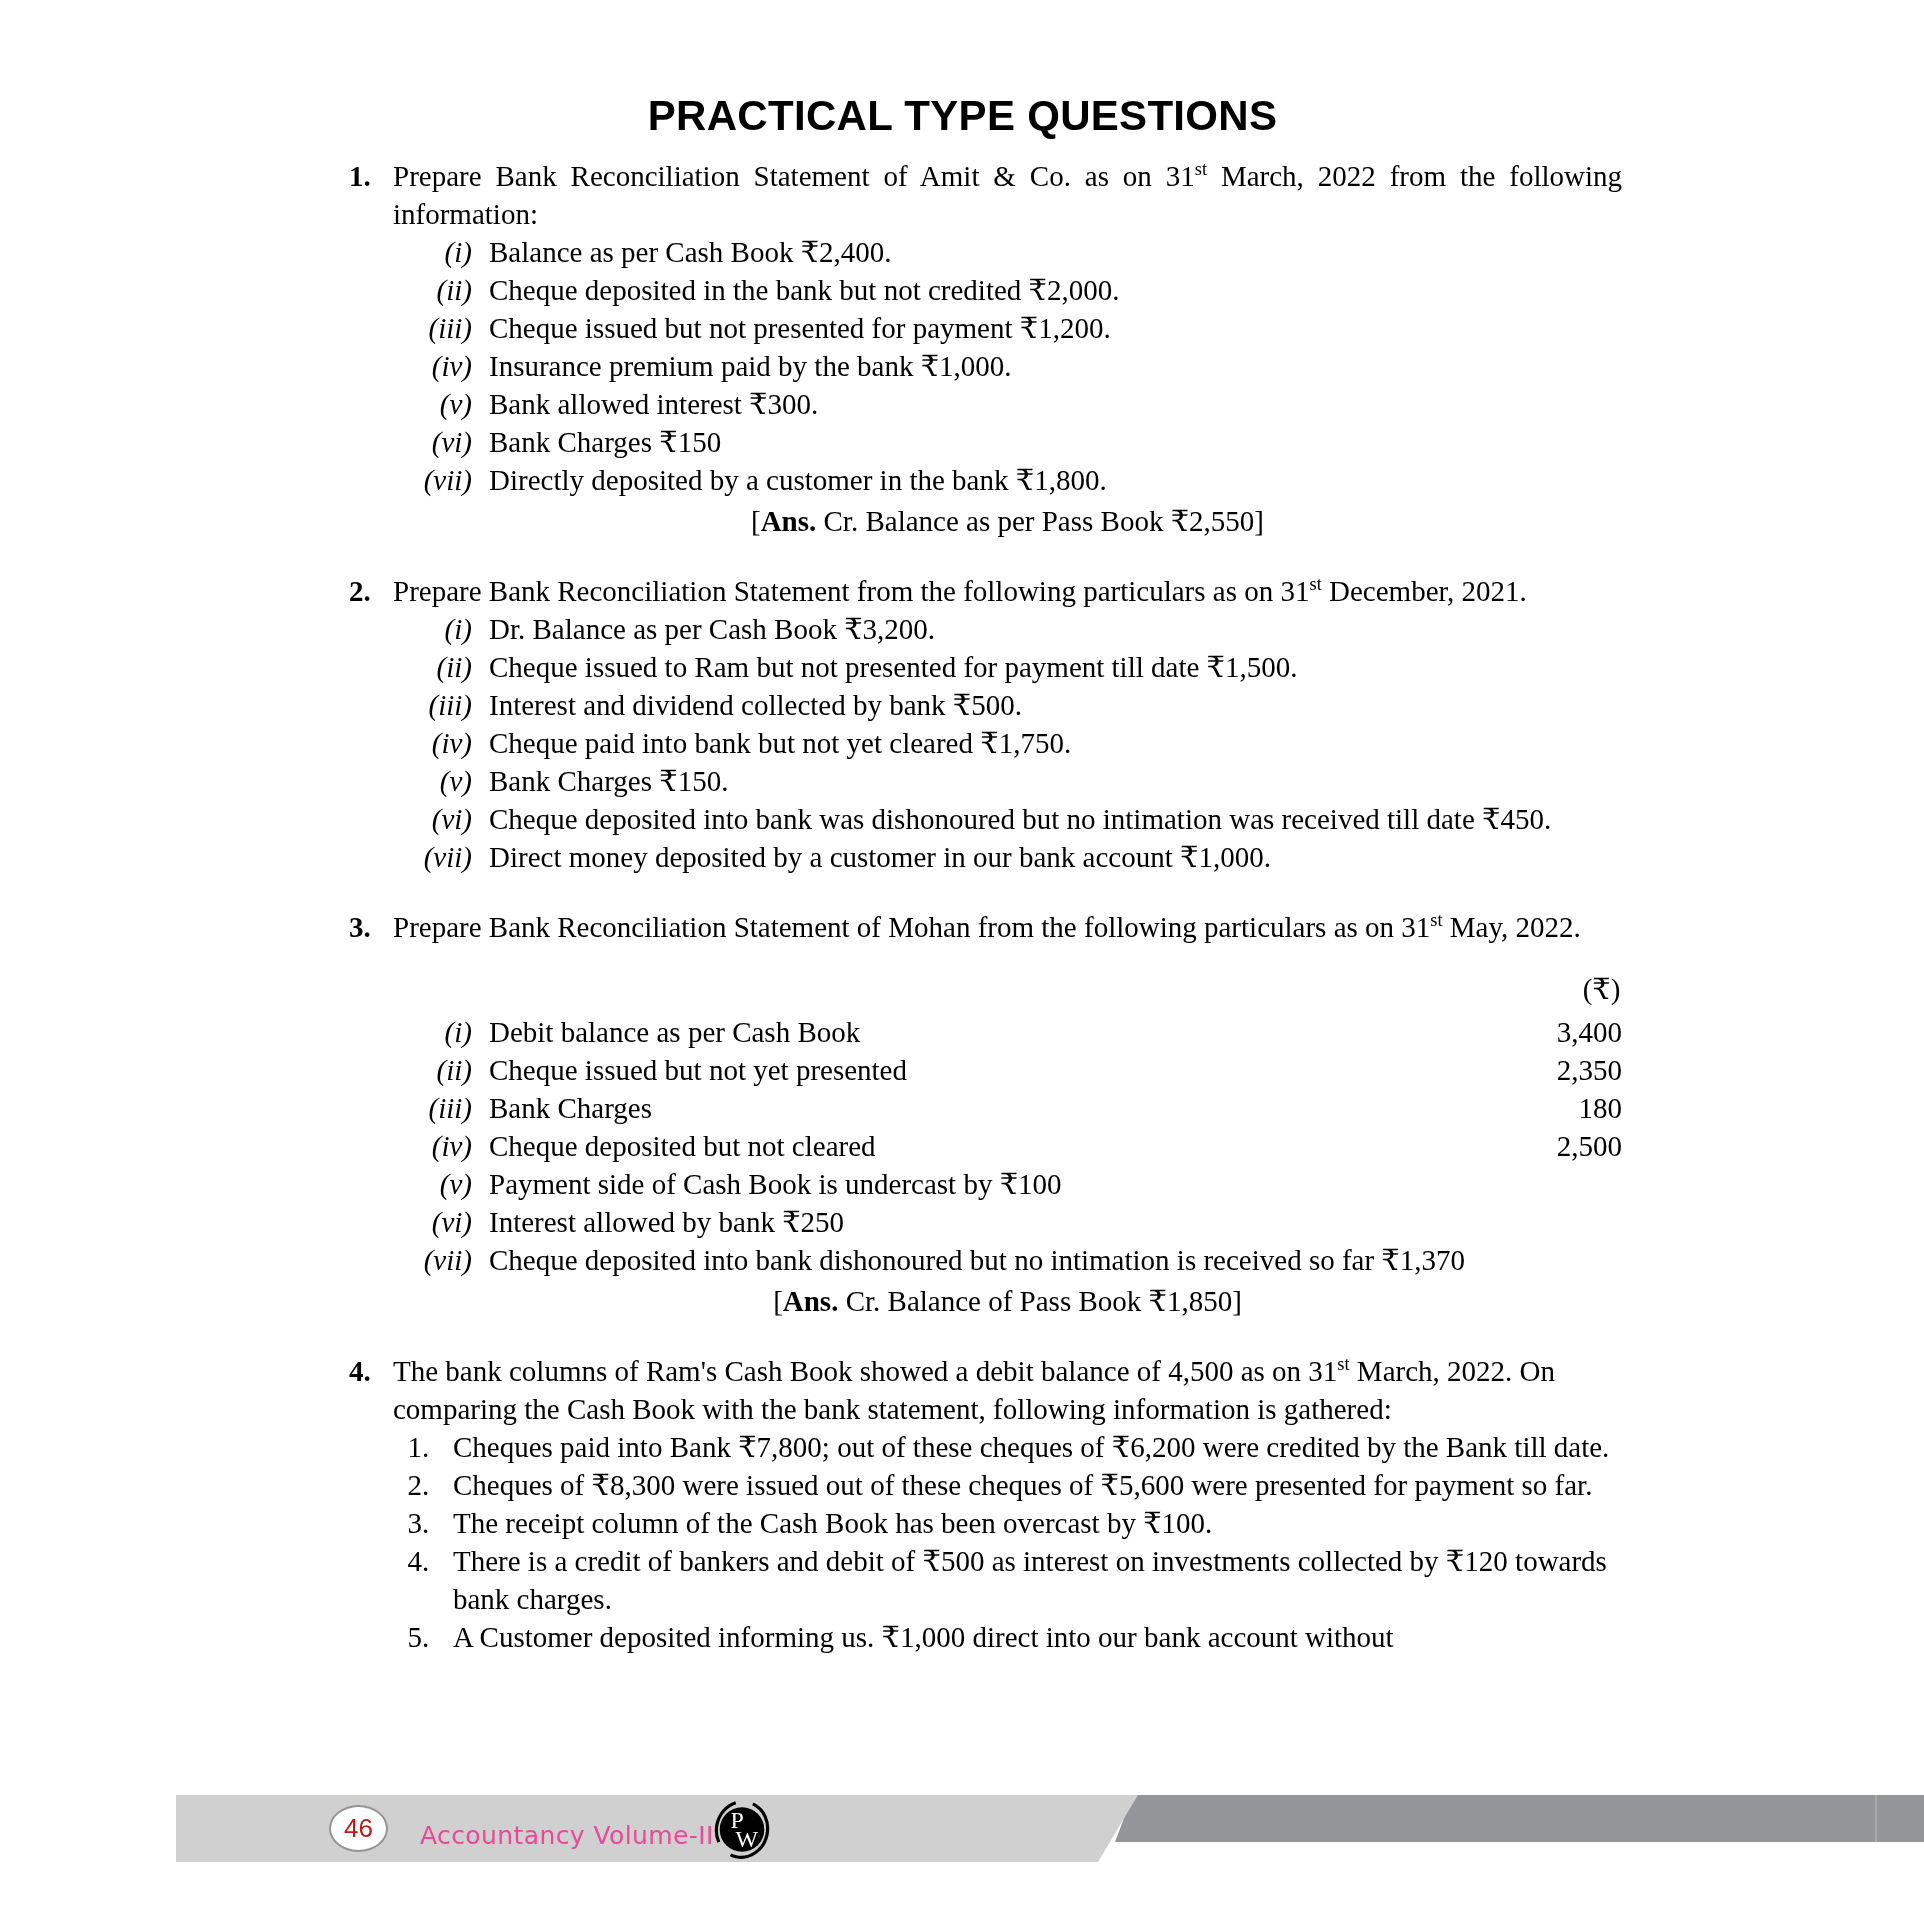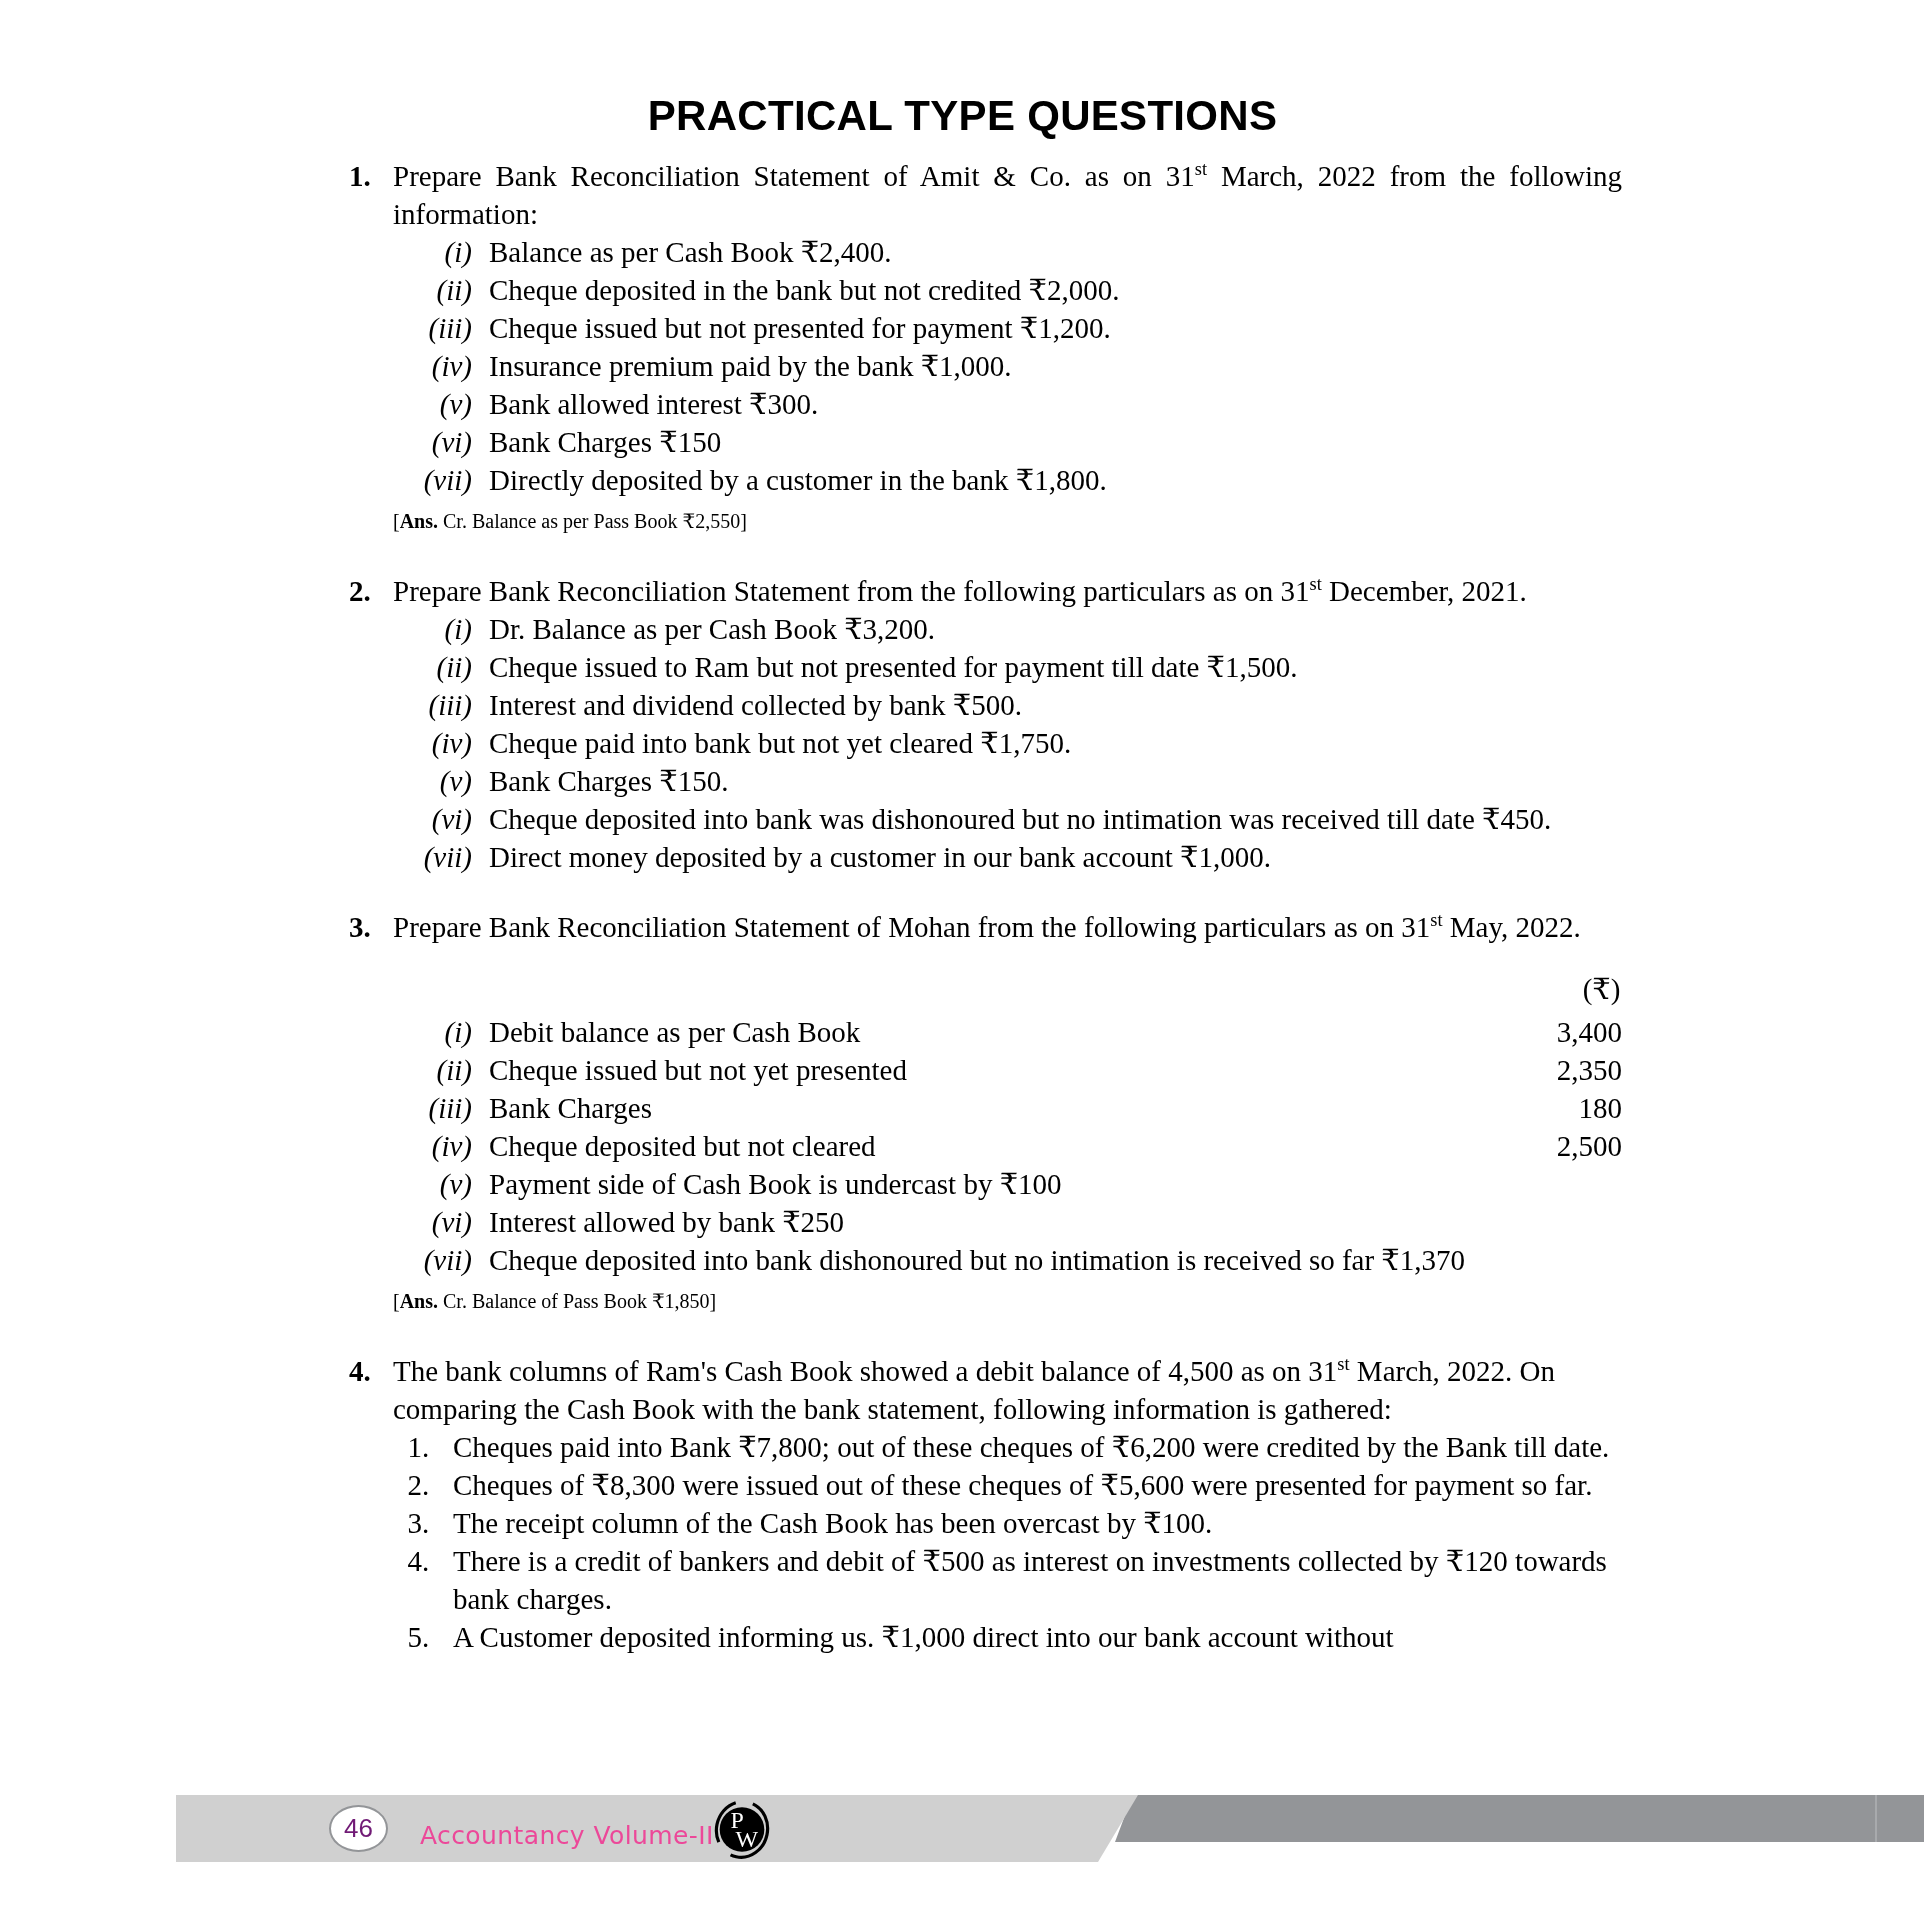--- a/index.html
+++ b/index.html
@@ -129,23 +129,23 @@
   .num-list li .nm {
     position: absolute;
     left: 14.4px;
     top: 0;
     width: 35px;
     text-align: left;
   }
 
   
   .ans-line {
-    font-size: 20px;
-    line-height: 38px;
-    text-align: left;
+    font-size: 29px;
+    line-height: 38px;
+    text-align: center;
     margin-top: 3.2px;
     padding-right: 0;
   }
   .ans-line b { font-weight: bold; }
 
   .sup {
     font-size: 18.4px;
     vertical-align: super;
     line-height: 0;
   }
@@ -189,21 +189,21 @@
     position: absolute;
     left: 329px;
     top: 9.6px;
     width: 59px;
     height: 47px;
     border-radius: 50%;
     background: #ffffff;
     border: 2.4px solid #939598;
     font-family: "Liberation Sans", "DejaVu Sans", sans-serif;
     font-size: 26px;
-    color: #701a75;
+    color: #b91c1c;
     display: flex;
     align-items: center;
     justify-content: center;
   }
   .footer-caption {
     position: absolute;
     left: 420px;
     top: 26px;
     font-family: "DejaVu Sans", "Liberation Sans", sans-serif;
     font-size: 25px;

